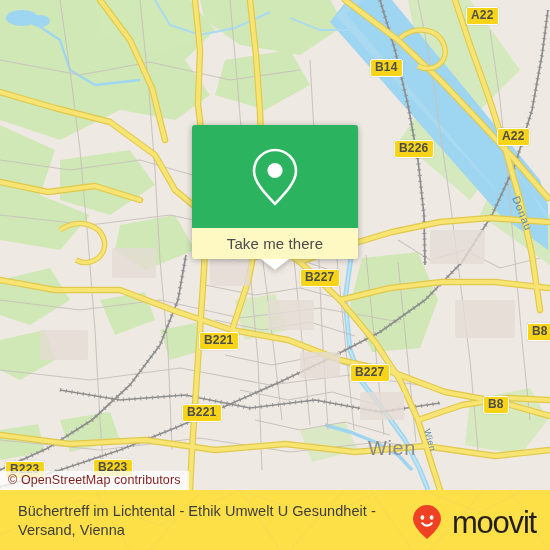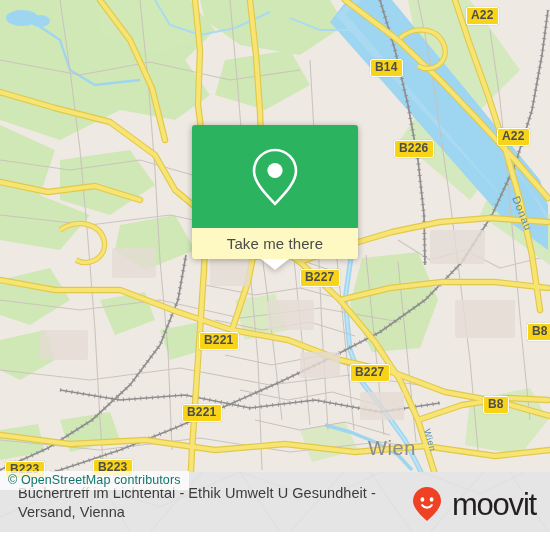--- a/index.html
+++ b/index.html
@@ -28,21 +28,21 @@
   #map svg { display: block; }
 
   
   .attrib {
     position: absolute;
     left: 0;
     bottom: 0;
     background: rgba(255,255,255,0.78);
     padding: 2px 8px 3px 8px;
     font-size: 12.5px;
-    color: #0f766e;
+    color: #7f1d1d;
     letter-spacing: 0.1px;
     white-space: nowrap;
     z-index: 40;
   }
 
   
   .popup {
     position: absolute;
     left: 192px;
     top: 125px;
@@ -79,24 +79,24 @@
     width: 0; height: 0;
     border-left: 14px solid transparent;
     border-right: 14px solid transparent;
     border-top: 11px solid #ffffff;
   }
 
   
   #footer {
     position: absolute;
     left: 0;
-    top: 472px;
+    top: 490px;
     width: 550px;
     height: 60px;
-    background: #e5e5e5;
+    background: #fde047;
     overflow: hidden;
   }
   #footer-watermark {
     position: absolute;
     left: 0; top: -60px;
     width: 550px; height: 120px;
     opacity: 0.09;
   }
   .footer-title {
     position: absolute;

